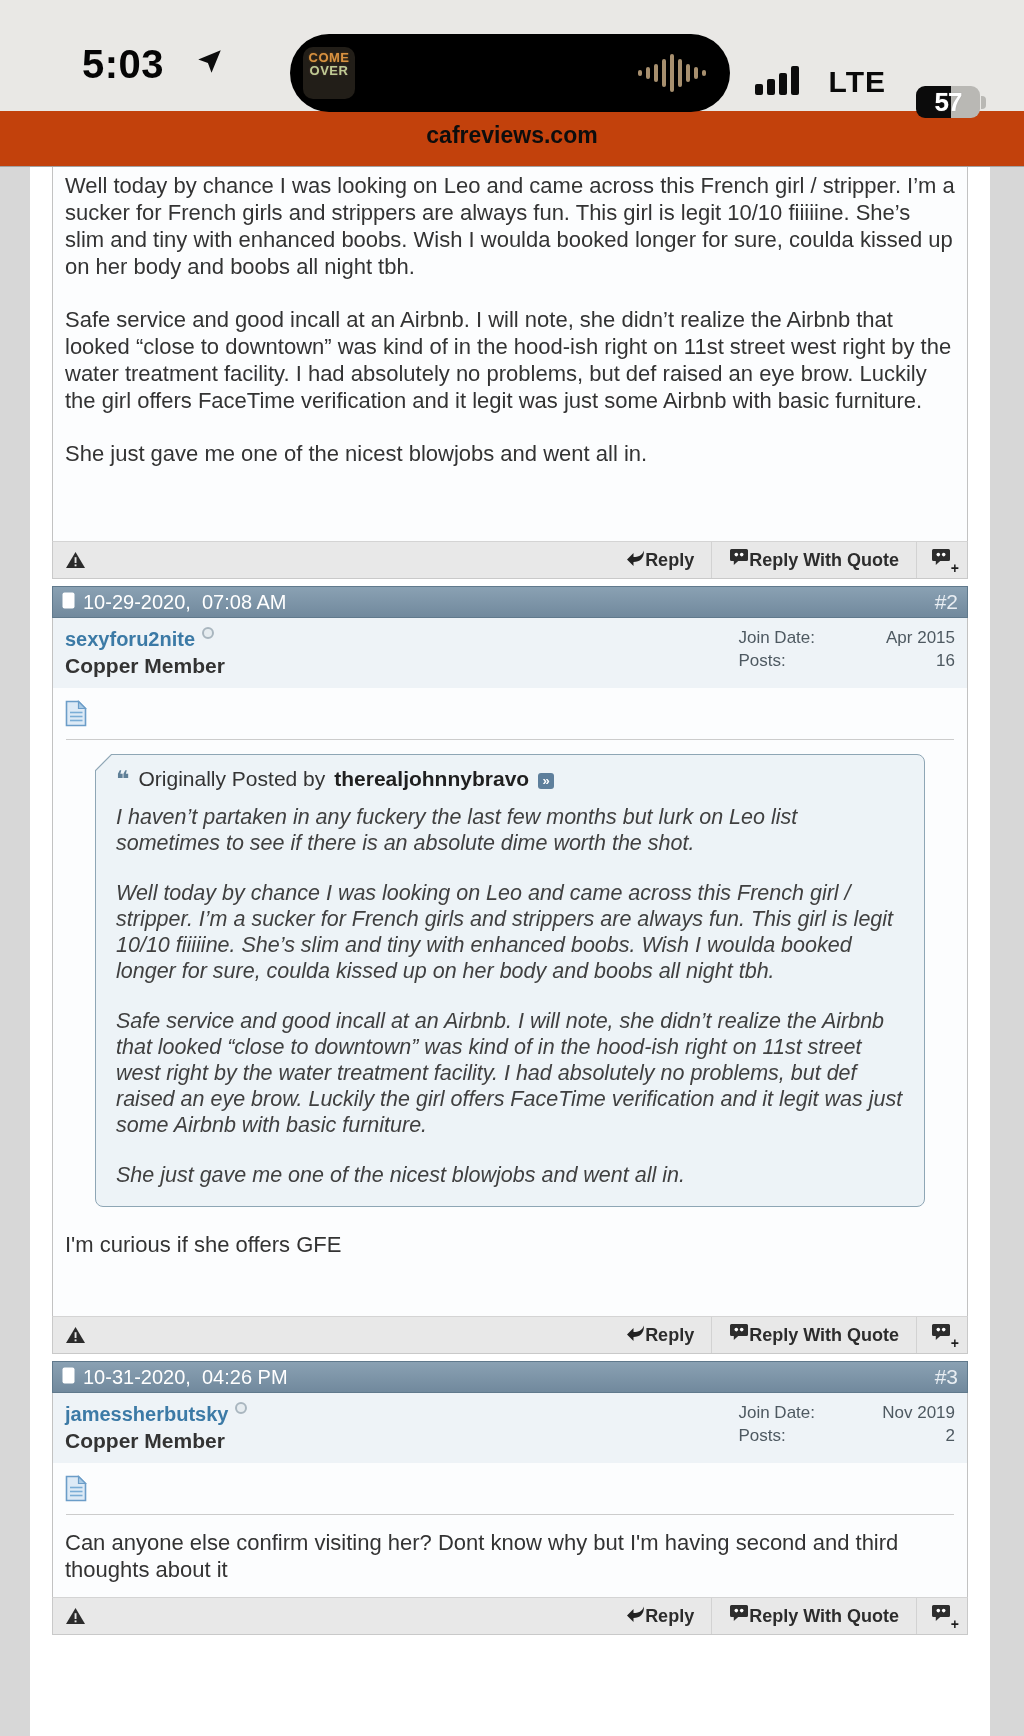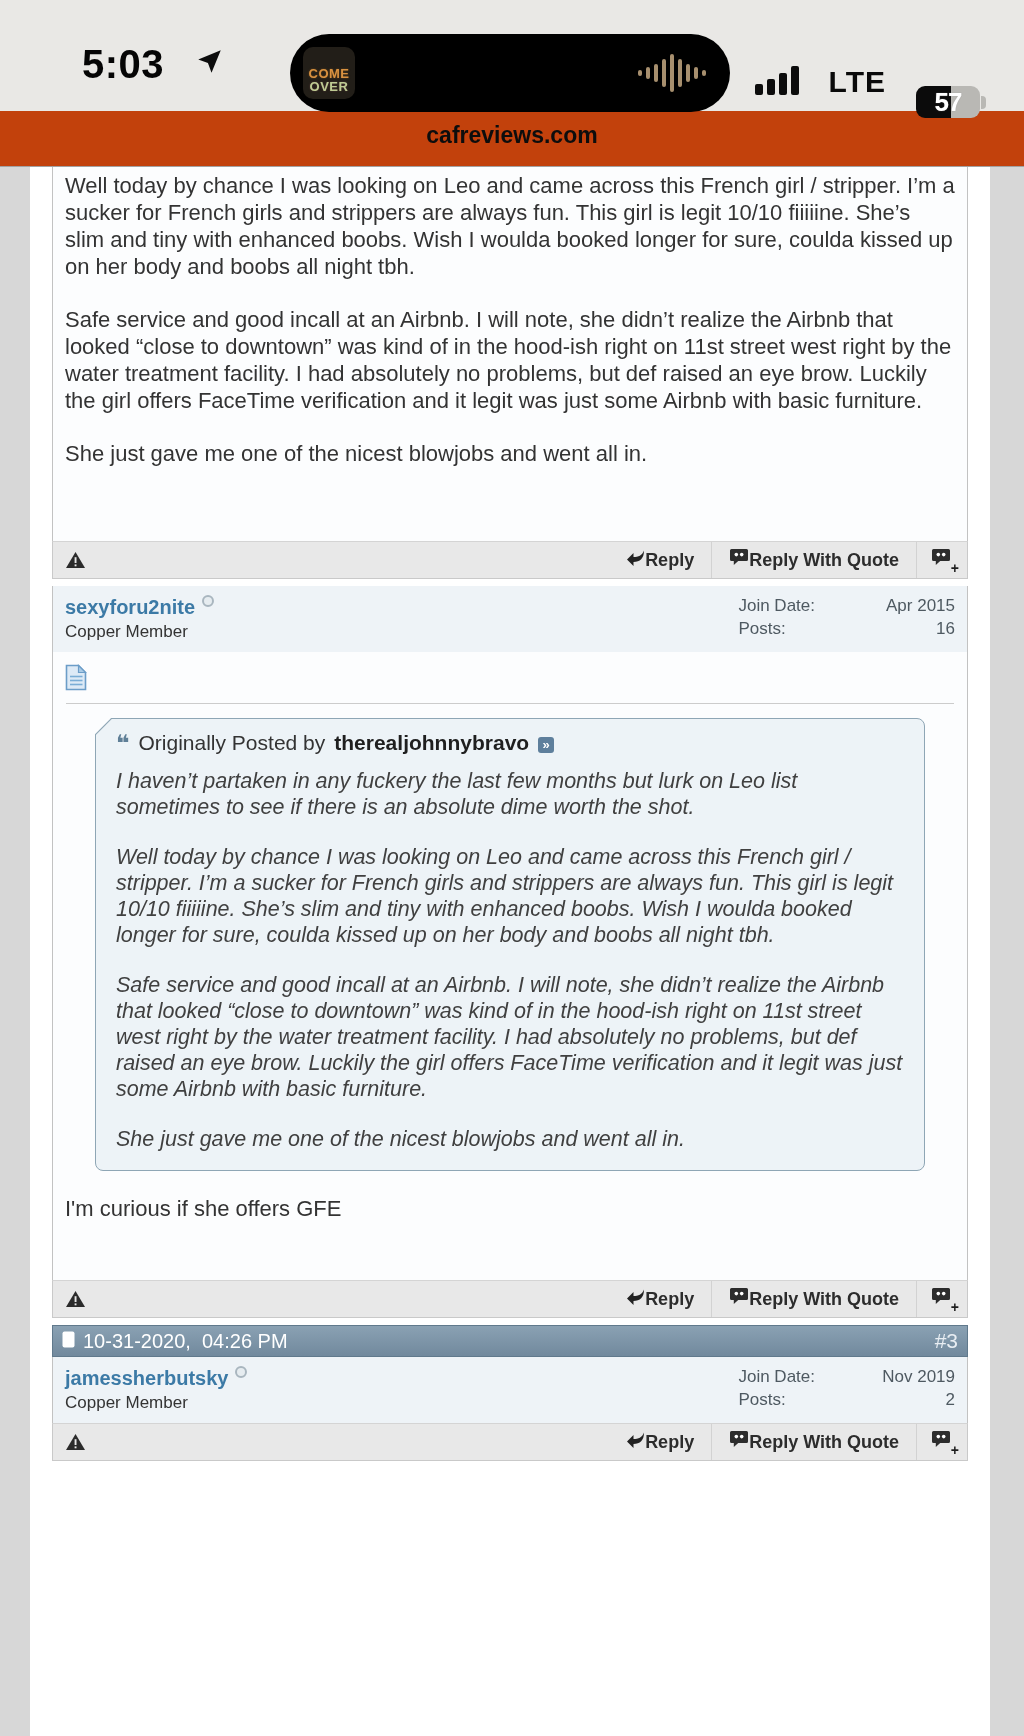--- a/index.html
+++ b/index.html
@@ -8,21 +8,21 @@
     background:#d7d7d7;
     font-family:"Liberation Sans","DejaVu Sans",sans-serif;
     -webkit-font-smoothing:antialiased;
   }
   
   .statusbar{position:relative;height:111px;background:#e9e8e5;}
   .time{position:absolute;left:82px;top:42px;font-size:40px;font-weight:700;color:#050505;letter-spacing:.5px;}
   .loc-arrow{position:absolute;left:196px;top:48px;}
   .island{position:absolute;left:290px;top:34px;width:440px;height:78px;background:#000;border-radius:39px;}
   .albumart{position:absolute;left:13px;top:13px;width:52px;height:52px;border-radius:10px;background:#221e18;overflow:hidden;text-align:center;}
-  .aa-l1{margin-top:20px;font-size:13px;line-height:13px;font-weight:800;color:#d89140;letter-spacing:.5px;text-shadow:0 0 2px #6b4a1d;text-align:center;}
+  .aa-l1{margin-top:4px;font-size:13px;line-height:13px;font-weight:800;color:#d89140;letter-spacing:.5px;text-shadow:0 0 2px #6b4a1d;text-align:center;}
   .aa-l2{font-size:13px;line-height:14px;font-weight:800;color:#becb93;letter-spacing:.5px;text-shadow:0 0 2px #5c3b3b;}
   .waveform{position:absolute;right:24px;top:50%;transform:translateY(-50%);display:flex;align-items:center;gap:4px;}
   .waveform b{display:block;width:4px;border-radius:2px;background:#a78f6e;}
   .sb-right{position:absolute;right:42px;top:46px;display:flex;align-items:center;gap:30px;}
   .lte{font-size:30px;font-weight:700;color:#0a0a0a;letter-spacing:1px;}
   .battery{position:relative;width:66px;height:32px;margin-top:40px;}
   .bat-body{position:absolute;left:0;top:0;width:64px;height:32px;border-radius:9px;
     background:linear-gradient(90deg,#0b0b0b 0,#0b0b0b 55%,#b9b8b4 55%,#b9b8b4 100%);}
   .bat-nub{position:absolute;right:-4px;top:10px;width:5px;height:13px;border-radius:0 4px 4px 0;background:#b9b8b4;}
   .bat-num{position:absolute;left:0;top:0;width:64px;height:32px;display:flex;align-items:center;justify-content:center;
@@ -59,21 +59,21 @@
   .post-header{height:32px;background:linear-gradient(#8aa1b3,#71899d);border:1px solid #60798c;
     box-sizing:border-box;display:flex;align-items:center;padding:0 9px;}
   .ph-date{margin-left:8px;font-size:20px;color:#fff;white-space:pre;}
   .ph-num{margin-left:auto;font-size:21px;color:#e9eef3;}
   
   .user-row{background:#eef3f7;border-left:1px solid #c2c2c2;border-right:1px solid #c2c2c2;
     padding:9px 12px 10px;display:flex;}
   .username{color:#3c7aa6;font-weight:700;font-size:20px;text-decoration:none;cursor:pointer;}
   .status-dot{display:inline-block;width:8px;height:8px;border:2px solid #a9b6bf;border-radius:50%;
     background:#e6ecf0;margin-left:7px;vertical-align:7px;}
-  .usertitle{font-weight:400;font-size:17px;color:#333;margin-top:3px;}
+  .usertitle{font-weight:700;font-size:21px;color:#333;margin-top:3px;}
   .stats{margin-left:auto;display:grid;grid-template-columns:auto 128px;column-gap:12px;row-gap:3px;
     font-size:17px;color:#4e5961;align-content:start;padding-top:1px;}
   .stat-value{text-align:right;}
   
   .doc-row{padding-top:2px;}
   .body-hr{border:none;border-top:1px solid #ccc;margin:8px 1px 0;}
   
   .quote-wrap{margin:14px 30px 0;}
   .bbquote{position:relative;background:#edf3f7;border:1px solid #8ea6b5;border-radius:8px;border-top-left-radius:0;
     padding:12px 20px 18px;}
@@ -188,20 +188,29 @@
           </span>
           <i class="plus">+</i>
         </a>
       </div>
     </footer>
   </section>
 
   <div class="gap"></div>
 
   <section class="post framed">
+    <header class="post-header">
+      <span>
+        <svg width="13" height="17" viewBox="0 0 13 17">
+            <rect x="0.5" y="0.5" width="12" height="16" rx="2" fill="#fff"></rect>
+          </svg>
+      </span>
+      <span class="ph-date">10-29-2020,  07:08 AM</span>
+      <a class="ph-num">#2</a>
+    </header>
 
     <div class="user-row">
       <div>
         <a class="username">sexyforu2nite</a><span class="status-dot"></span>
         <div class="usertitle">Copper Member</div>
       </div>
       <div class="stats">
         <span>Join Date:</span>
         <span class="stat-value">Apr 2015</span>
         <span>Posts:</span>
@@ -311,20 +320,37 @@
         <div class="usertitle">Copper Member</div>
       </div>
       <div class="stats">
         <span>Join Date:</span>
         <span class="stat-value">Nov 2019</span>
         <span>Posts:</span>
         <span class="stat-value">2</span>
       </div>
     </div>
 
+    <div class="post-body pad-bottom-14">
+      <div class="doc-row">
+        <span>
+          <svg width="22" height="27" viewBox="0 0 22 27">
+              <path d="M1.5 1.5h12l7 7v17h-19z" fill="#ddeaf6" stroke="#6b9dc8" stroke-width="1.6"></path>
+              <path d="M13.5 1.5l7 7h-7z" fill="#aacbe6" stroke="#6b9dc8" stroke-width="1.2"></path>
+              <g stroke="#7aadd6" stroke-width="1.6">
+                <line x1="5" y1="12.5" x2="17.5" y2="12.5"></line>
+                <line x1="5" y1="16.5" x2="17.5" y2="16.5"></line>
+                <line x1="5" y1="20.5" x2="17.5" y2="20.5"></line>
+              </g>
+            </svg>
+        </span>
+      </div>
+      <hr class="body-hr">
+      <div class="msg" style="margin-top:14px">Can anyone else confirm visiting her? Dont know why but I'm having second and third thoughts about it</div>
+    </div>
 
     <footer class="actionbar">
       <span class="report">
         <svg width="21" height="18" viewBox="0 0 21 18">
             <path d="M10.5 1 L20 17 H1 Z" fill="#2b2b2b"></path>
             <rect x="9.6" y="6.2" width="1.9" height="5.8" fill="#e8e8e8"></rect>
             <rect x="9.6" y="13.4" width="1.9" height="1.9" fill="#e8e8e8"></rect>
           </svg>
       </span>
       <div class="ab-right">

